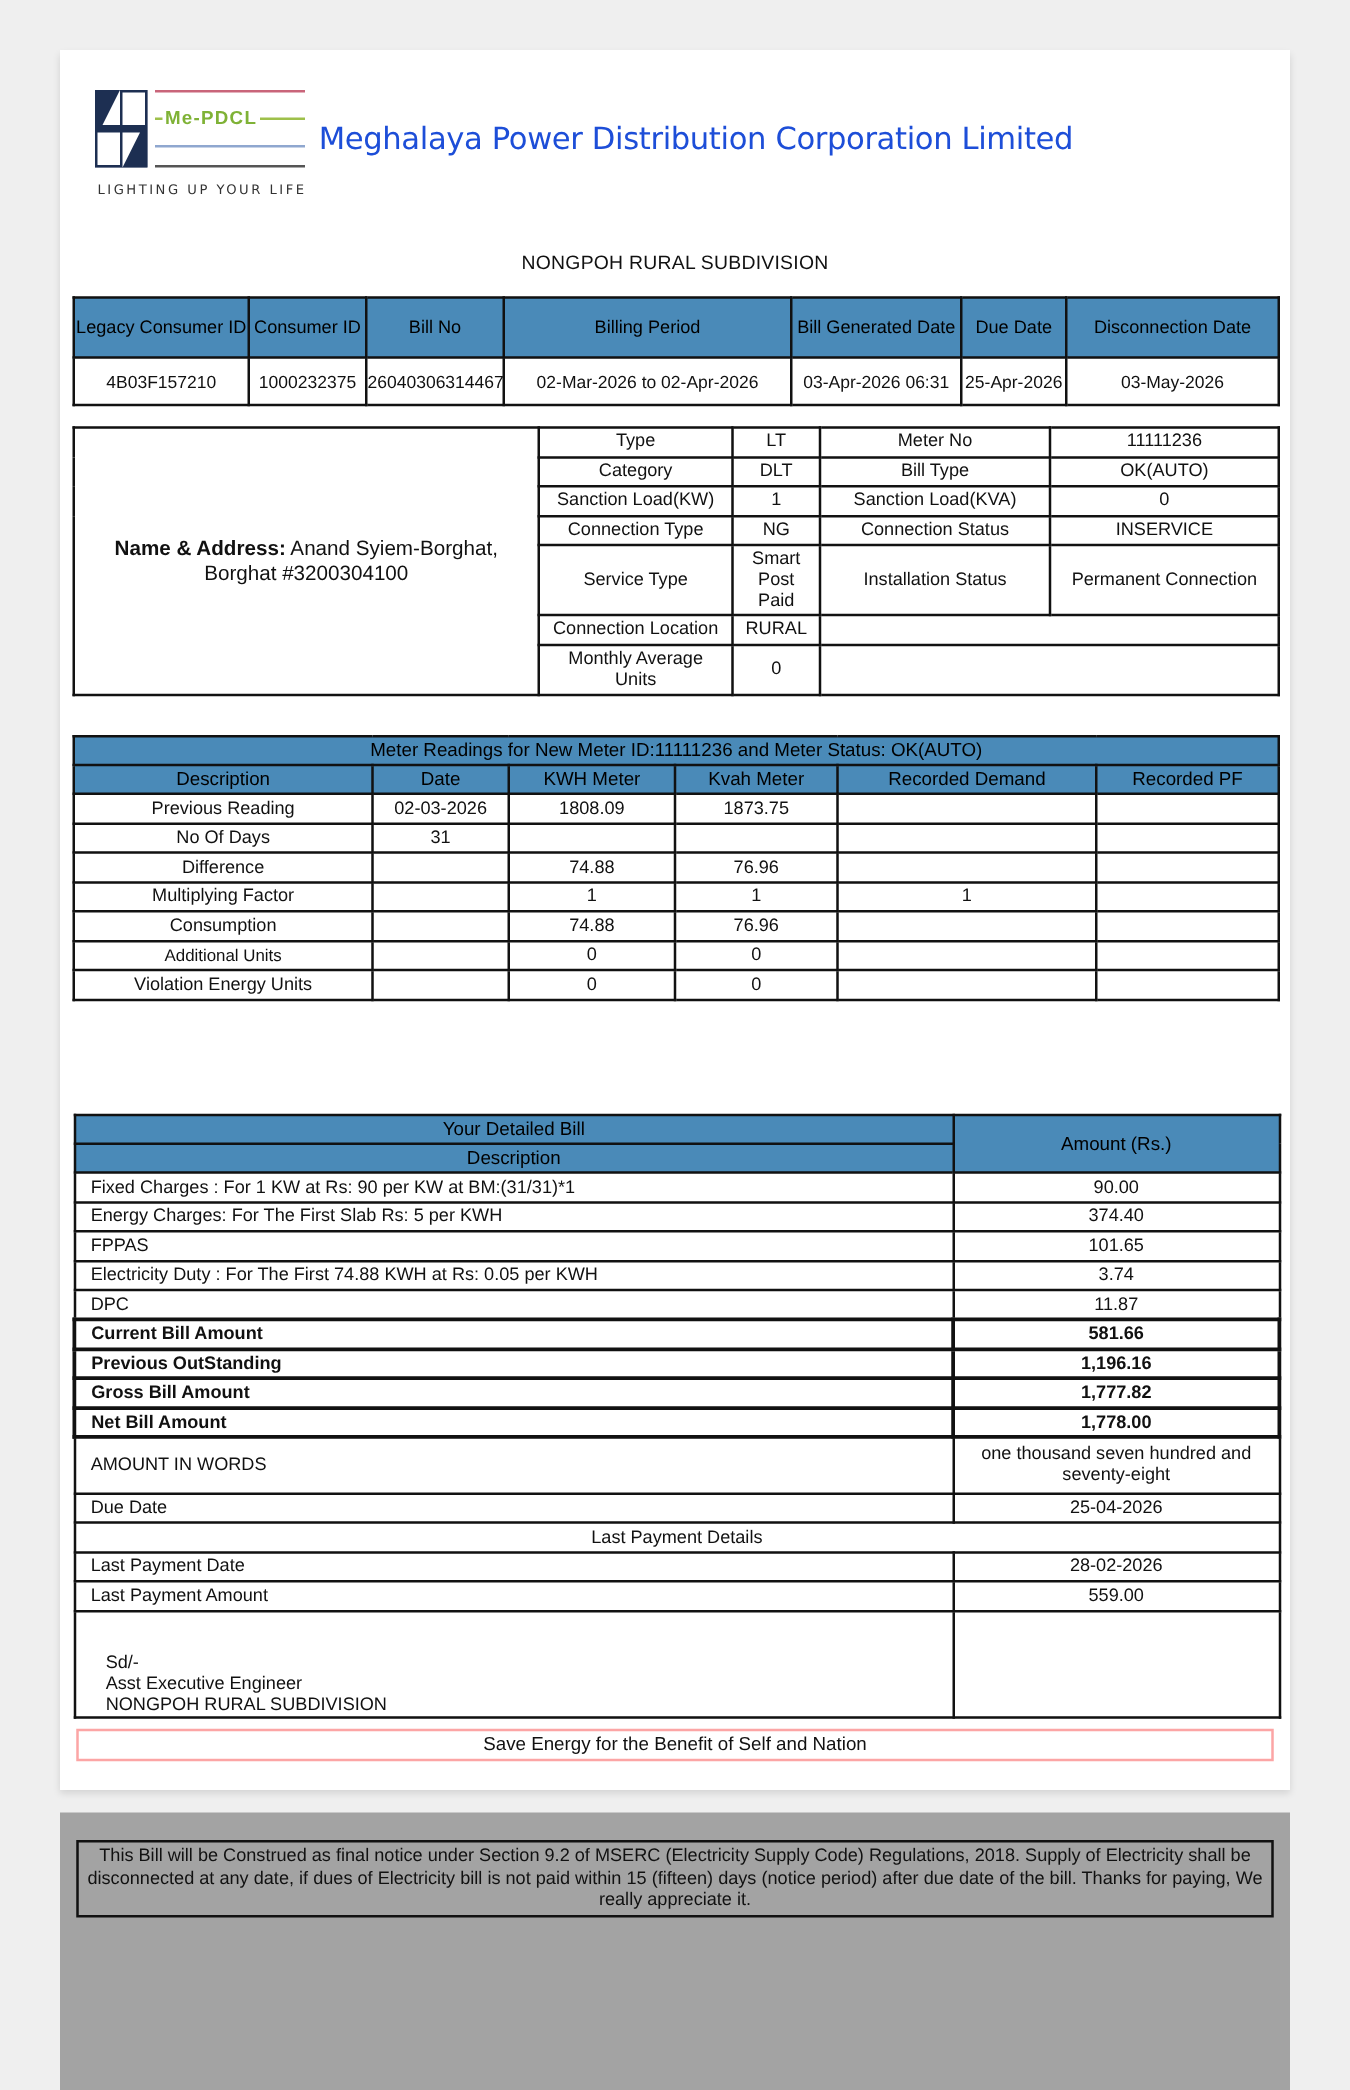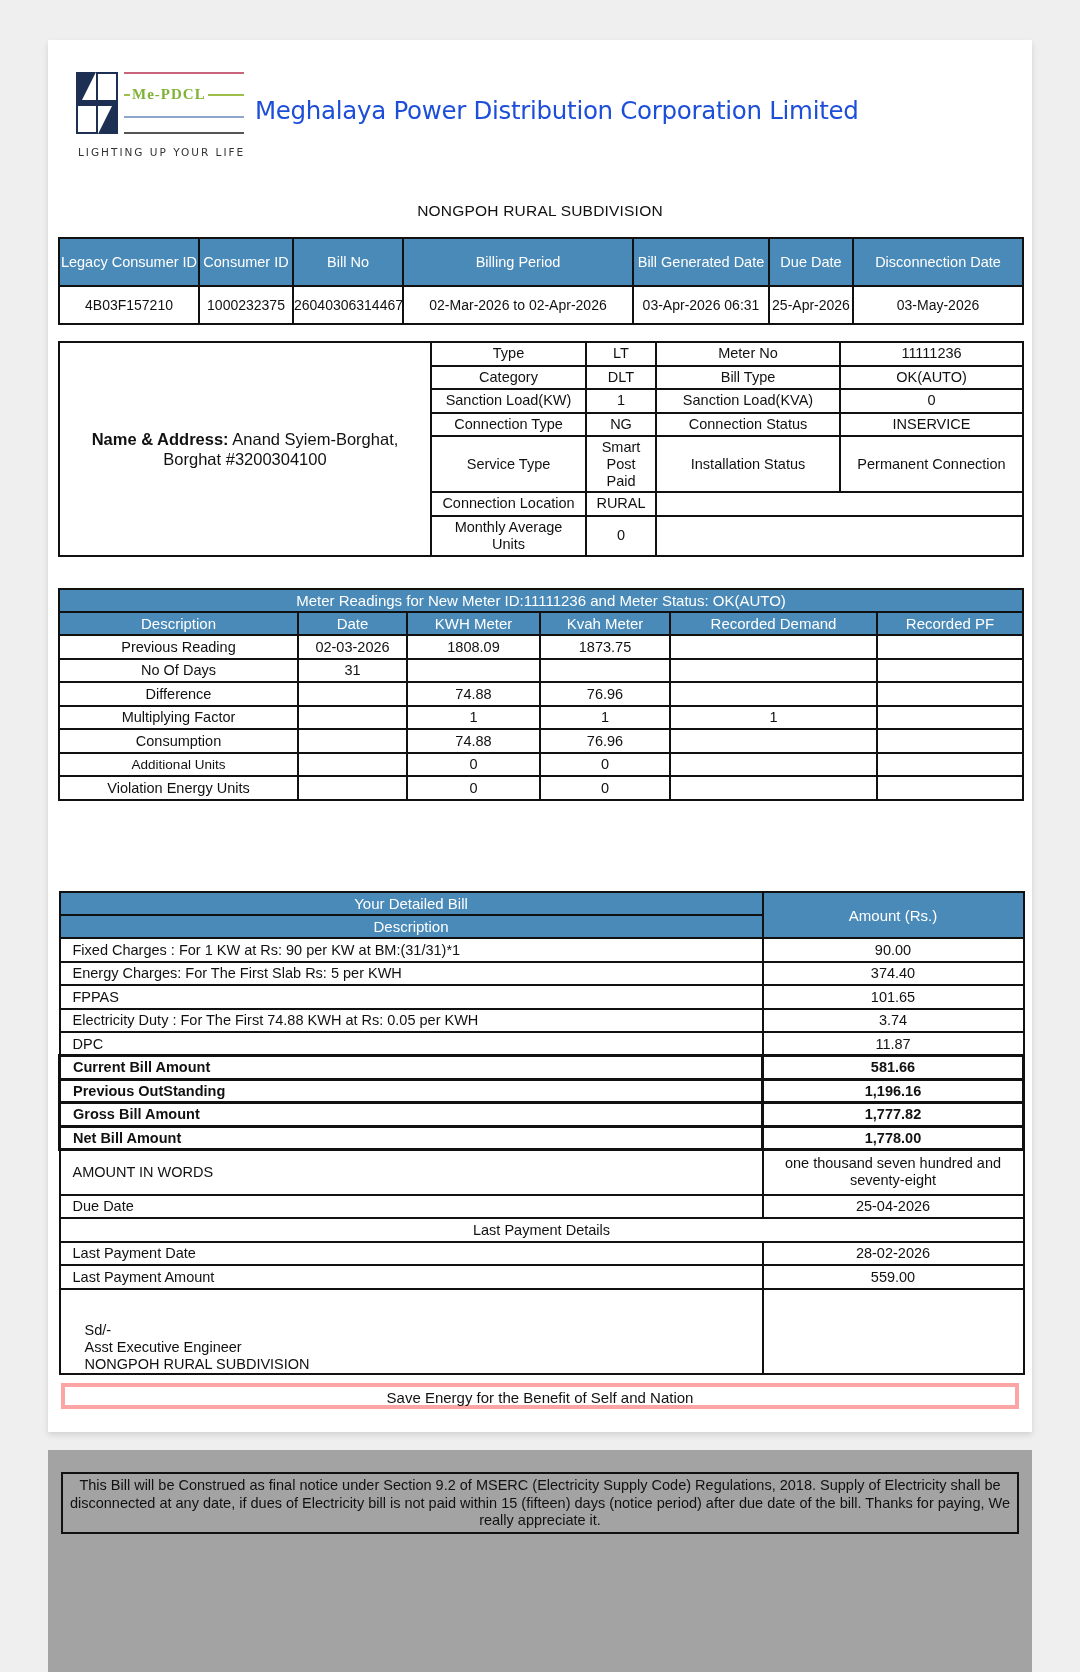--- a/index.html
+++ b/index.html
@@ -19,39 +19,39 @@
   .logo-mark { position: absolute; left: 0; top: 2px; width: 42px; height: 62px; background: #1d2f52; }
   .logo-mark svg { width: 42px; height: 62px; display: block; }
   .logo-lines { position: absolute; left: 48px; top: 2px; width: 120px; height: 62px; }
   .logo-line { position: absolute; left: 0; width: 120px; height: 2px; }
   .logo-line.l1 { top: 0; background: #c9657a; }
   .logo-line.l2 { top: 22px; background: #9ec04a; }
   .logo-line.l3 { top: 44px; background: #8fa7cf; }
   .logo-line.l4 { top: 60px; background: #555; }
   .logo-brand {
     position: absolute; left: 6px; top: 14px; background: #fff; padding: 0 2px;
-    font-family: Liberation Serif, serif; font-size: 15px; font-weight: bold; color: #7fb236; letter-spacing: 1px;
+    font-family: Liberation Sans, sans-serif; font-size: 15px; font-weight: bold; color: #7fb236; letter-spacing: 1px;
   }
   .logo-tagline {
     position: absolute; left: 2px; top: 76px; font-size: 10.5px; letter-spacing: 2px; color: #333;
     font-family: "DejaVu Sans", sans-serif; white-space: nowrap;
   }
   .company-name {
     position: absolute; left: 207px; top: 56px; font-size: 24.5px; color: #1d4ed8;
     font-family: "DejaVu Sans", sans-serif; letter-spacing: -0.3px; white-space: nowrap;
   }
 
   .subdivision {
     position: absolute; left: 0; width: 984px; top: 162px; text-align: center;
     font-size: 15.5px; font-weight: normal; letter-spacing: 0.2px;
   }
 
   table { border-collapse: collapse; position: absolute; table-layout: fixed; }
   td, th { border: 2px solid #111; text-align: center; vertical-align: middle; font-weight: normal; }
-  .blue { background: #4a8ab8; color: #ffffff; }
+  .blue { background: #4a8ab8; color: #000000; }
 
   
   .hdr { left: 10px; top: 197px; width: 964px; }
   .hdr th { height: 48px; font-size: 14.5px; line-height: 17px; }
   .hdr td { height: 38px; font-size: 14px; line-height: 16px; margin-left: 44px; }
 
   
   .det { left: 10px; top: 301px; width: 964px; }
   .det td { font-size: 14.5px; line-height: 17px; height: 23.5px; border-width: 2px; }
   .det td.addr { font-size: 16.5px; line-height: 20px; padding: 0 10px; }
@@ -66,21 +66,21 @@
   .bill { left: 10px; top: 851px; width: 964px; }
   .bill th { font-size: 15px; height: 23px; }
   .bill td { font-size: 14.5px; height: 23.5px; }
   .bill td.desc { text-align: left; padding-left: 12px; }
   .bill tr.strong td { border-width: 3px; font-weight: bold; }
   .bill tr.strong td.desc { font-weight: bold; }
   .bill td.words { line-height: 17px; height: 45px; }
   .bill td.sign { height: 80px; text-align: left; vertical-align: top; padding: 32px 0 0 24px; font-size: 14.5px; line-height: 17px; }
 
   .save-box {
-    position: absolute; left: 13px; top: 1343px; width: 958px; height: 26px; border: 4px solid #fca5a5;
+    position: absolute; left: 13px; top: 1343px; width: 958px; height: 26px; border: 2px solid #fca5a5;
     text-align: center; font-size: 15px; line-height: 22px;
   }
 
   .notice {
     position: absolute; left: 13px; top: 22px; width: 958px; height: 62px; border: 2px solid #111;
     text-align: center; font-size: 14.5px; line-height: 17.5px; padding: 3px 4px;
   }
 </style>
 </head>
 <body>

